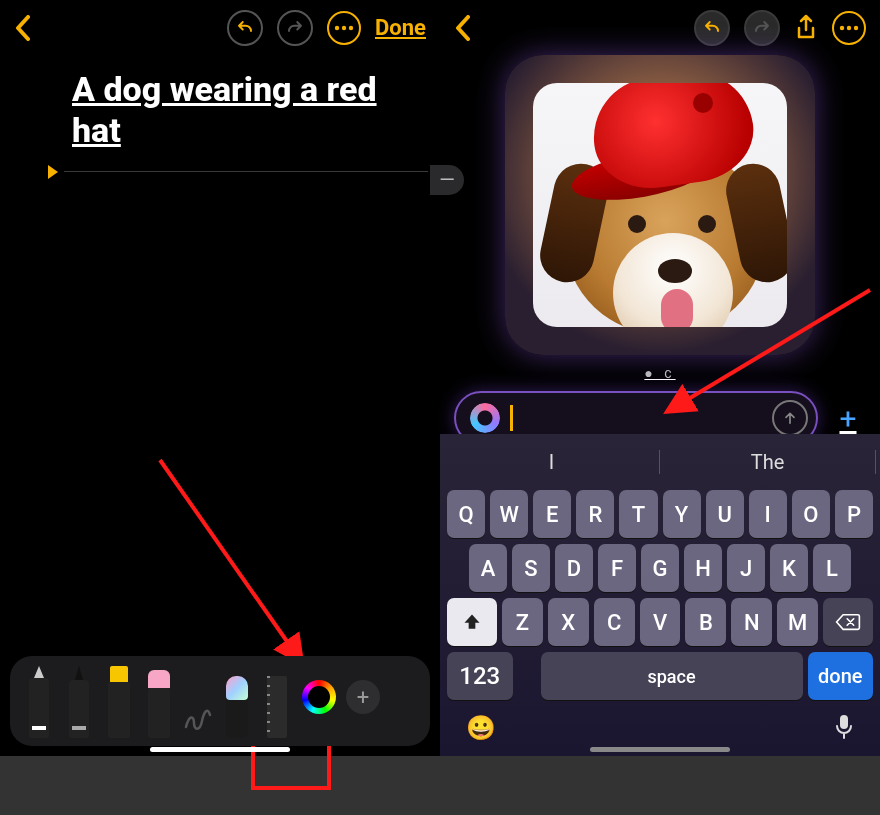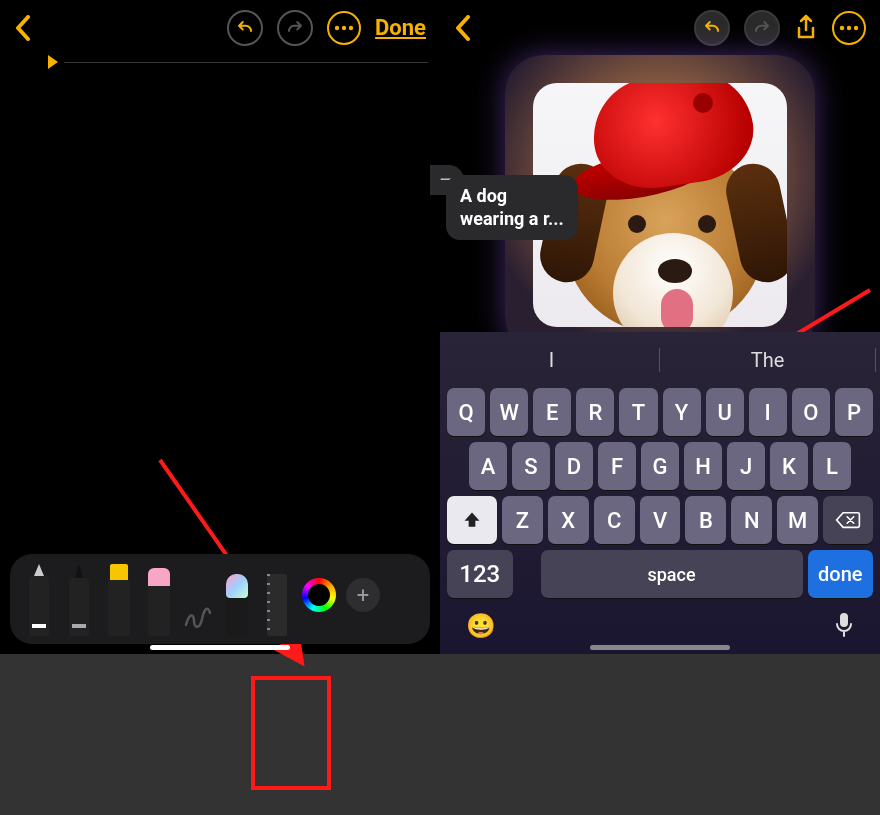--- a/index.html
+++ b/index.html
@@ -6,24 +6,25 @@
   body {
     background: #333;
     font-family: -apple-system, BlinkMacSystemFont, "Segoe UI", Roboto, Helvetica, Arial, sans-serif;
     width: 880px;
     height: 815px;
     display: flex;
     overflow: hidden;
   }
   .phone {
     width: 440px;
-    height: 654px;
+    height: 756px;
     background: #000;
     position: relative;
     color: #fff;
+    text-decoration: underline;
   }
   
   .navbar {
     height: 55px;
     display: flex;
     align-items: center;
     padding: 0 14px;
     gap: 14px;
   }
   .navbar .spacer { flex: 1; }
@@ -236,20 +237,21 @@
     <span class="nav-icon" style="border:2px solid #f7b100;border-radius:50%;width:34px;height:34px;">
       <svg width="20" height="6" viewBox="0 0 20 6">
           <circle cx="3" cy="3" r="2.2" fill="currentColor"></circle>
           <circle cx="10" cy="3" r="2.2" fill="currentColor"></circle>
           <circle cx="17" cy="3" r="2.2" fill="currentColor"></circle>
         </svg>
     </span>
     <span class="done-link">Done</span>
   </div>
 
+  <div class="note-text">A dog wearing a red hat</div>
   <div class="divider-row">
     <div class="tri"></div>
     <div class="hr"></div>
   </div>
 
   <div class="arrow" style="left:150px;top:450px;">
     <svg width="180" height="240">
         <defs>
           <marker id="ah1" markerWidth="8" markerHeight="8" refX="6" refY="4" orient="auto">
             <path d="M0 0 8 4 0 8z" fill="#ff1a1a"></path>
@@ -334,21 +336,20 @@
           <div class="nose"></div>
           <div class="eye l"></div>
             <div class="eye r"></div>
           <div class="brim"></div>
           <div class="hat"></div>
           <div class="btn"></div>
         </div>
       </div>
     </div>
     <div class="grab">—</div>
-    <div class="caption">A dog<br>wearing a r...</div>
   </div>
 
   <div class="pager">●  c</div>
 
   <div class="prompt-row">
     <div class="prompt-field">
       <div class="siri-ico"></div>
       <div class="cursor"></div>
       <div class="send-btn">
         <svg width="16" height="16" viewBox="0 0 24 24">

